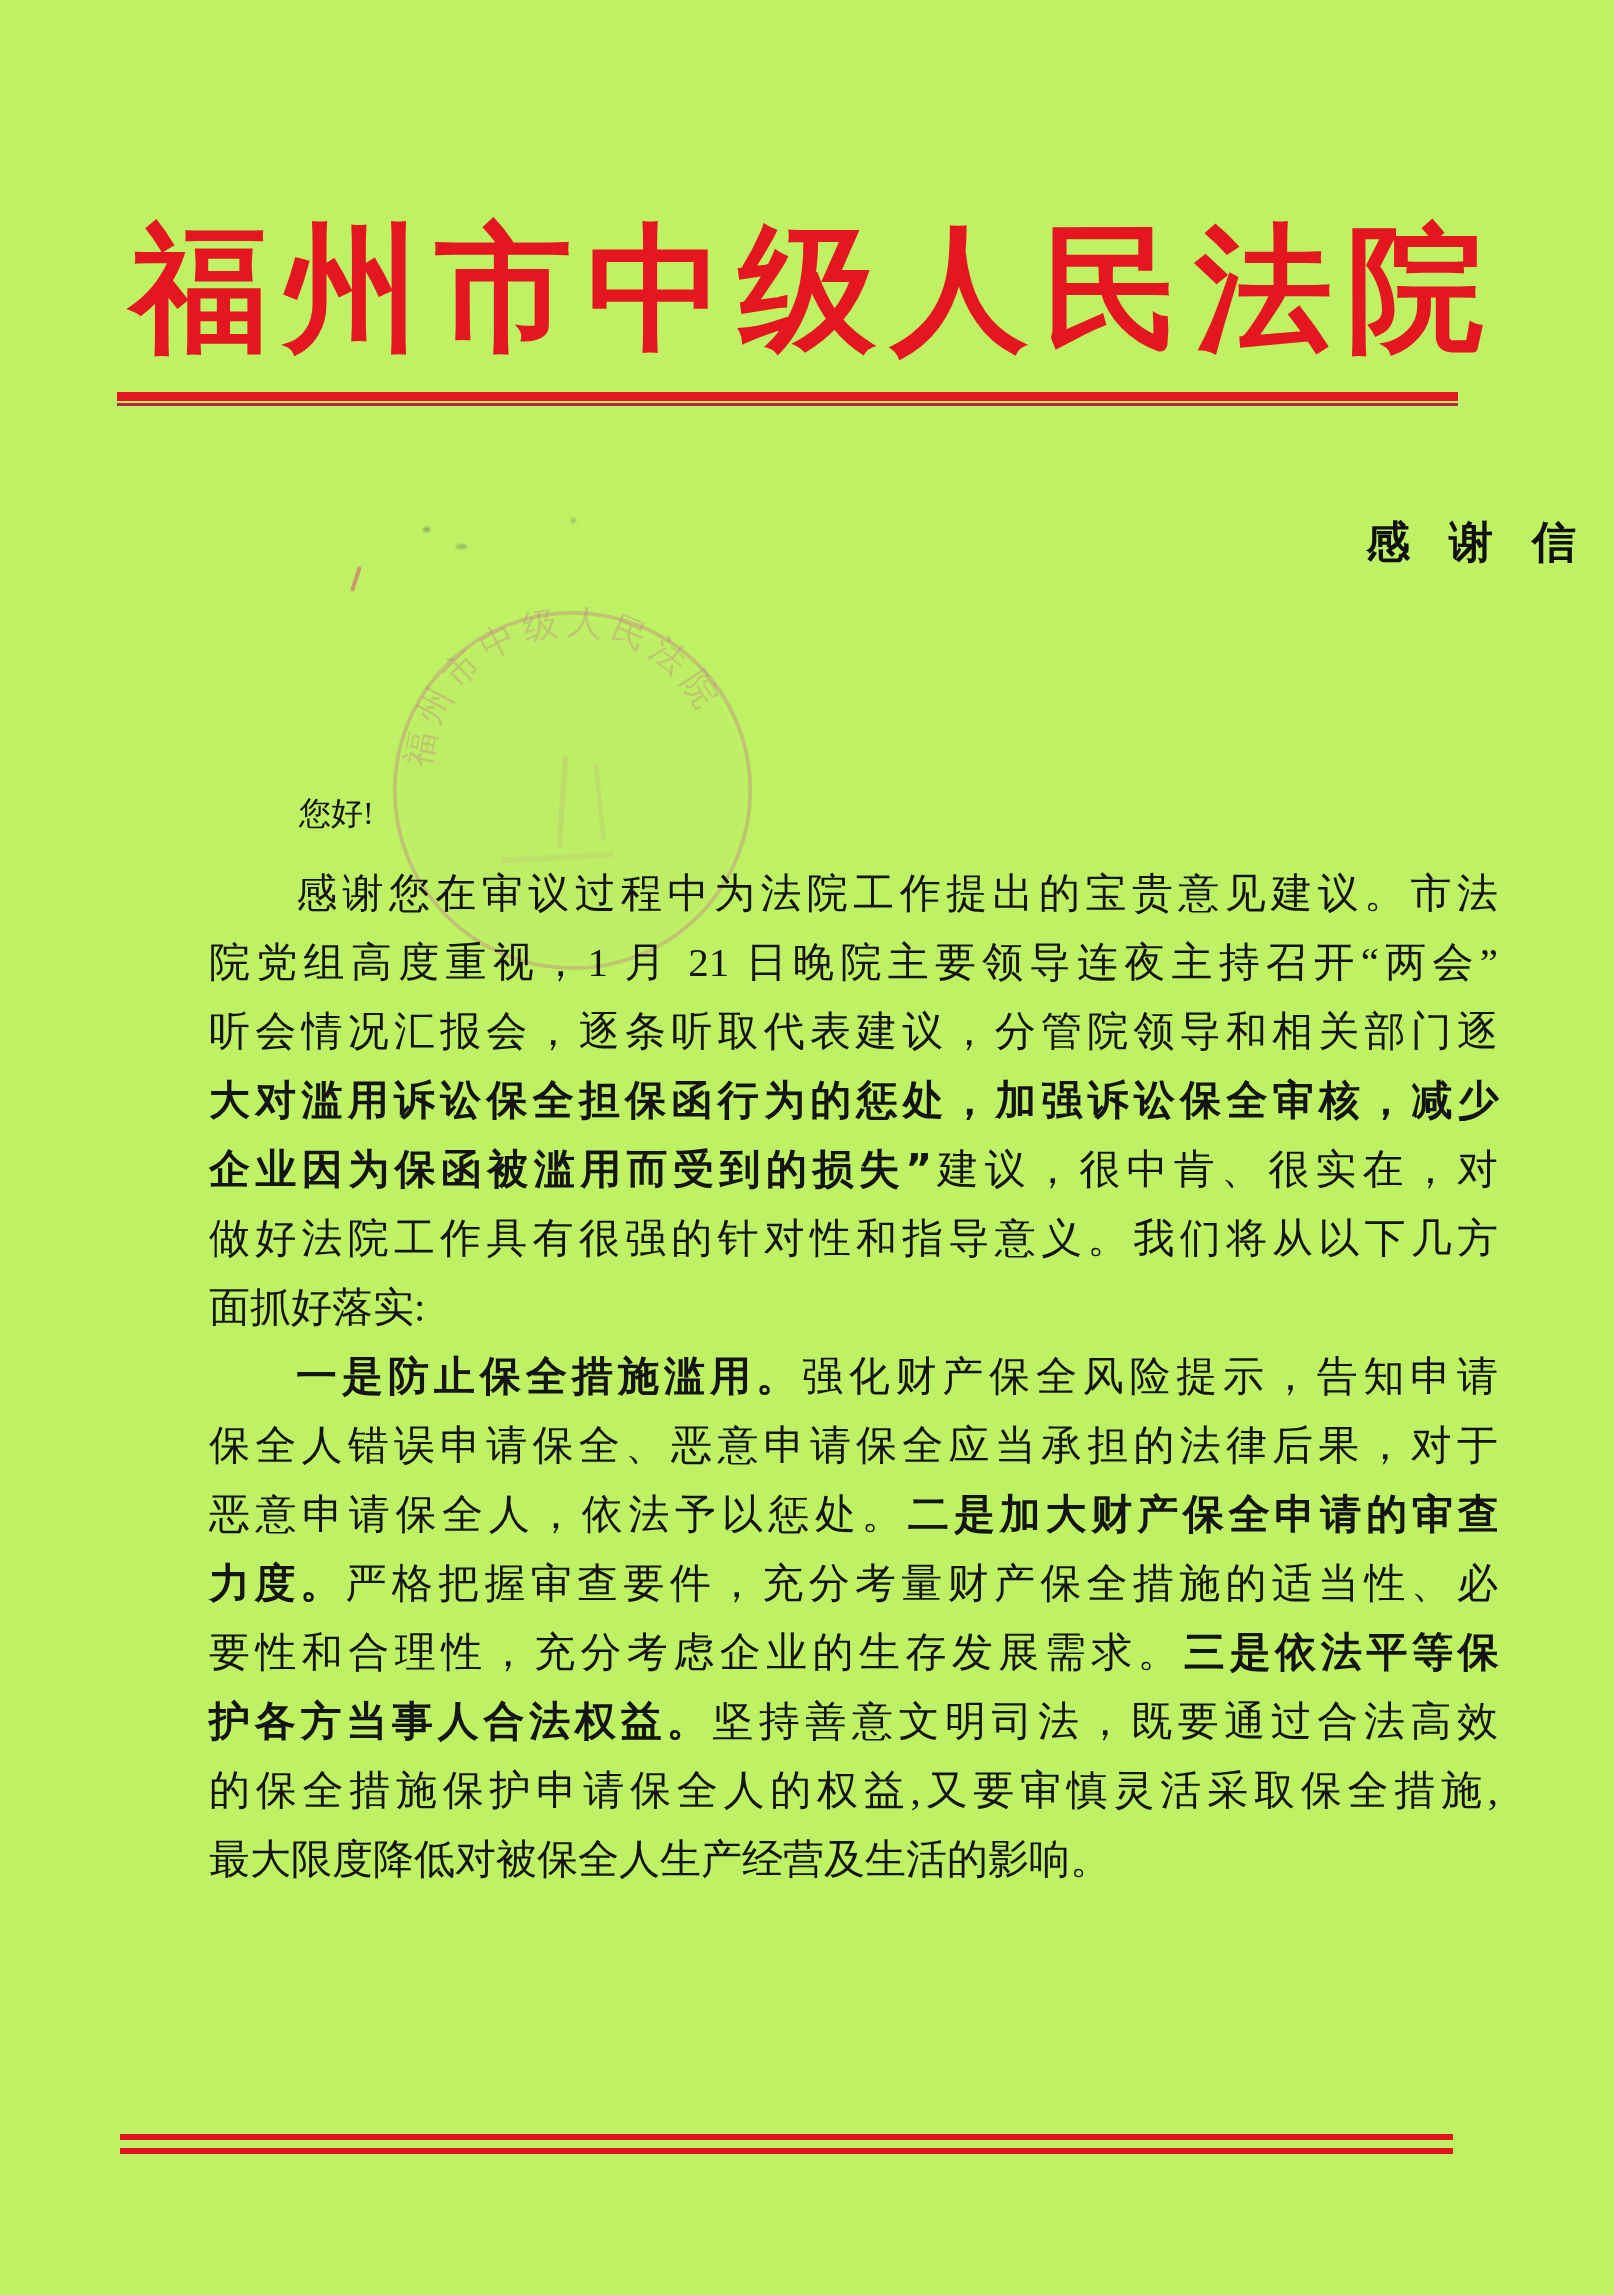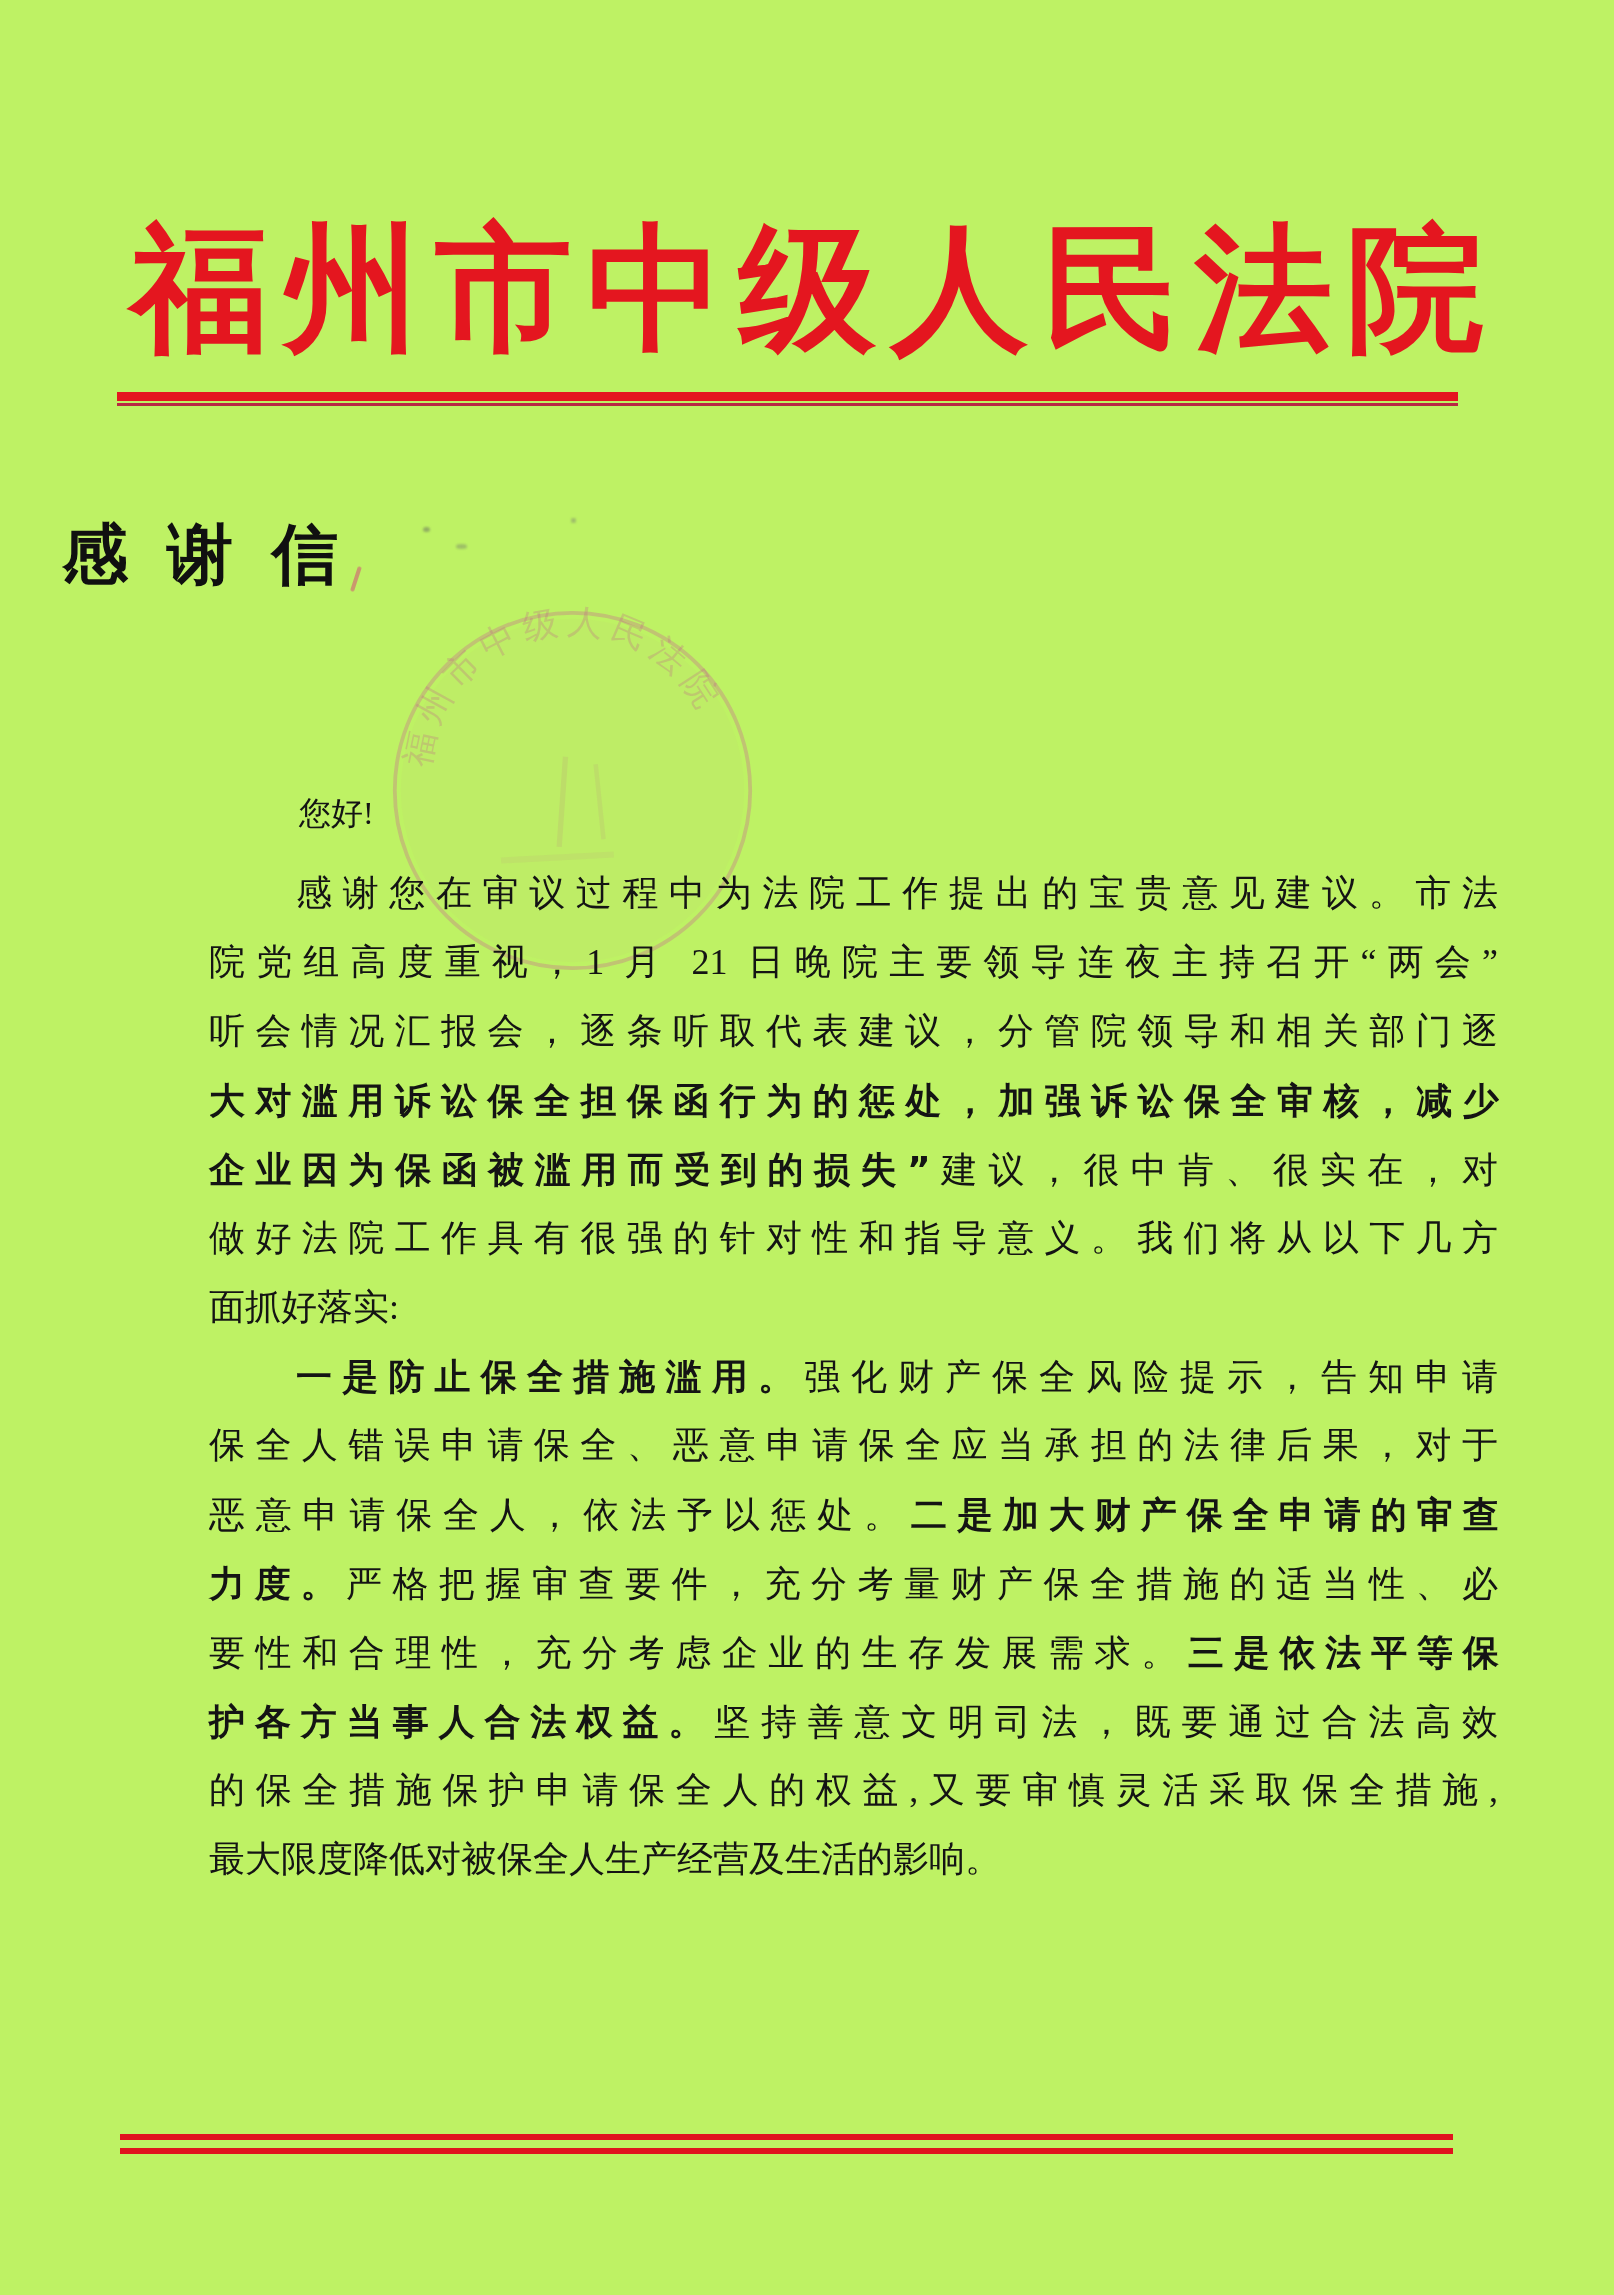--- a/index.html
+++ b/index.html
@@ -23,23 +23,23 @@
     line-height:1;
     white-space:nowrap;
   }
   .head-rule{position:absolute;top:392px;left:117px;width:1341px;}
   .head-rule .thick{height:9px;background:#e4161f;}
   .head-rule .gap{height:2.3px;}
   .head-rule .thin{height:3px;background:#b92743;}
   
   .letter-title{
     position:absolute;top:520px;left:0;right:0;
-    text-align:left;
+    text-align:right;
     font-weight:700;
-    font-size:66px;
+    font-size:44px;
     letter-spacing:39px;
     padding-left:62px;
     line-height:1.05;
     color:#101010;
     white-space:nowrap;
   }
   
   .seal{position:absolute;left:388px;top:606px;width:369px;height:369px;pointer-events:none;}
   
   .speck{position:absolute;border-radius:50%;pointer-events:none;}
@@ -63,21 +63,21 @@
   .greeting{
     margin-top:47px;
     font-size:32px;
     height:69px;line-height:69px;
     text-indent:90px;
     white-space:nowrap;
   }
   .lines{margin-top:10.5px;}
   .line{
     height:69px;line-height:69px;
-    font-size:36px;
+    font-size:41px;
     text-align:justify;
     text-align-last:justify;
   }
   .line.indent{text-indent:87px;}
   .line.plain{text-align:left;text-align-last:auto;}
   .line .b{font-weight:700;font-family:"DejaVu Sans","Liberation Sans",sans-serif;letter-spacing:-0.8px;}
   
   .foot-rule{position:absolute;top:2134px;left:120px;width:1333px;}
   .foot-rule .l1{height:6px;background:#e0141e;}
   .foot-rule .gap{height:7.5px;}

